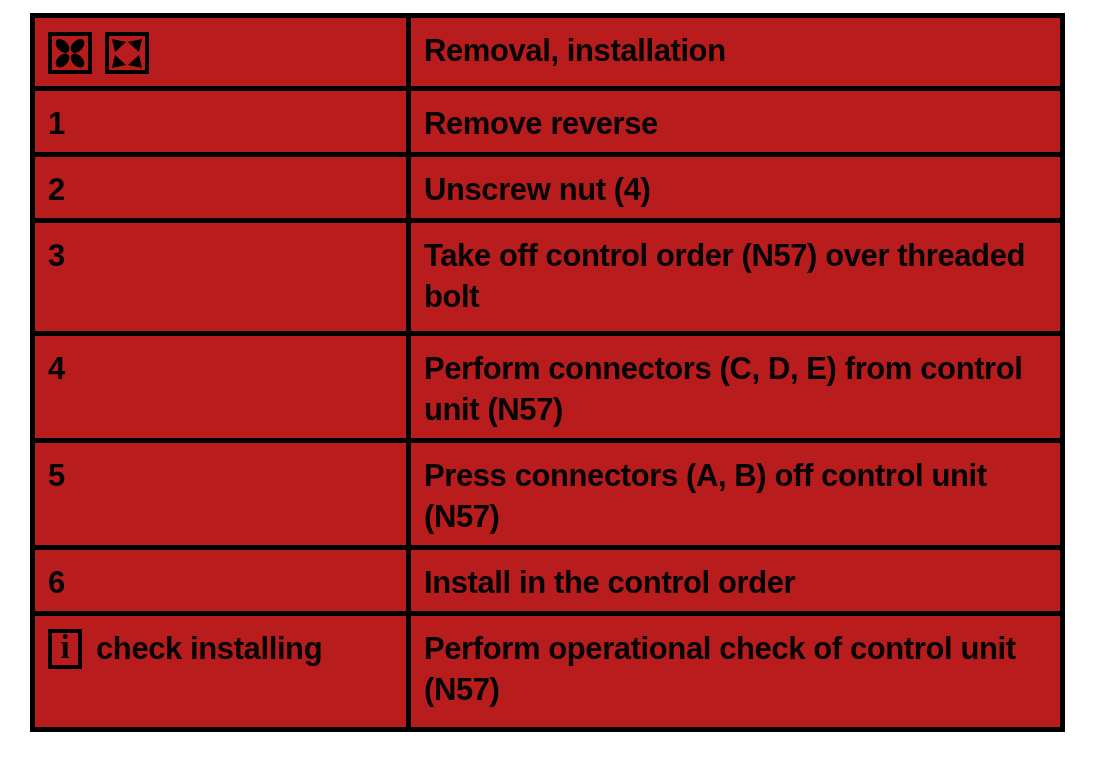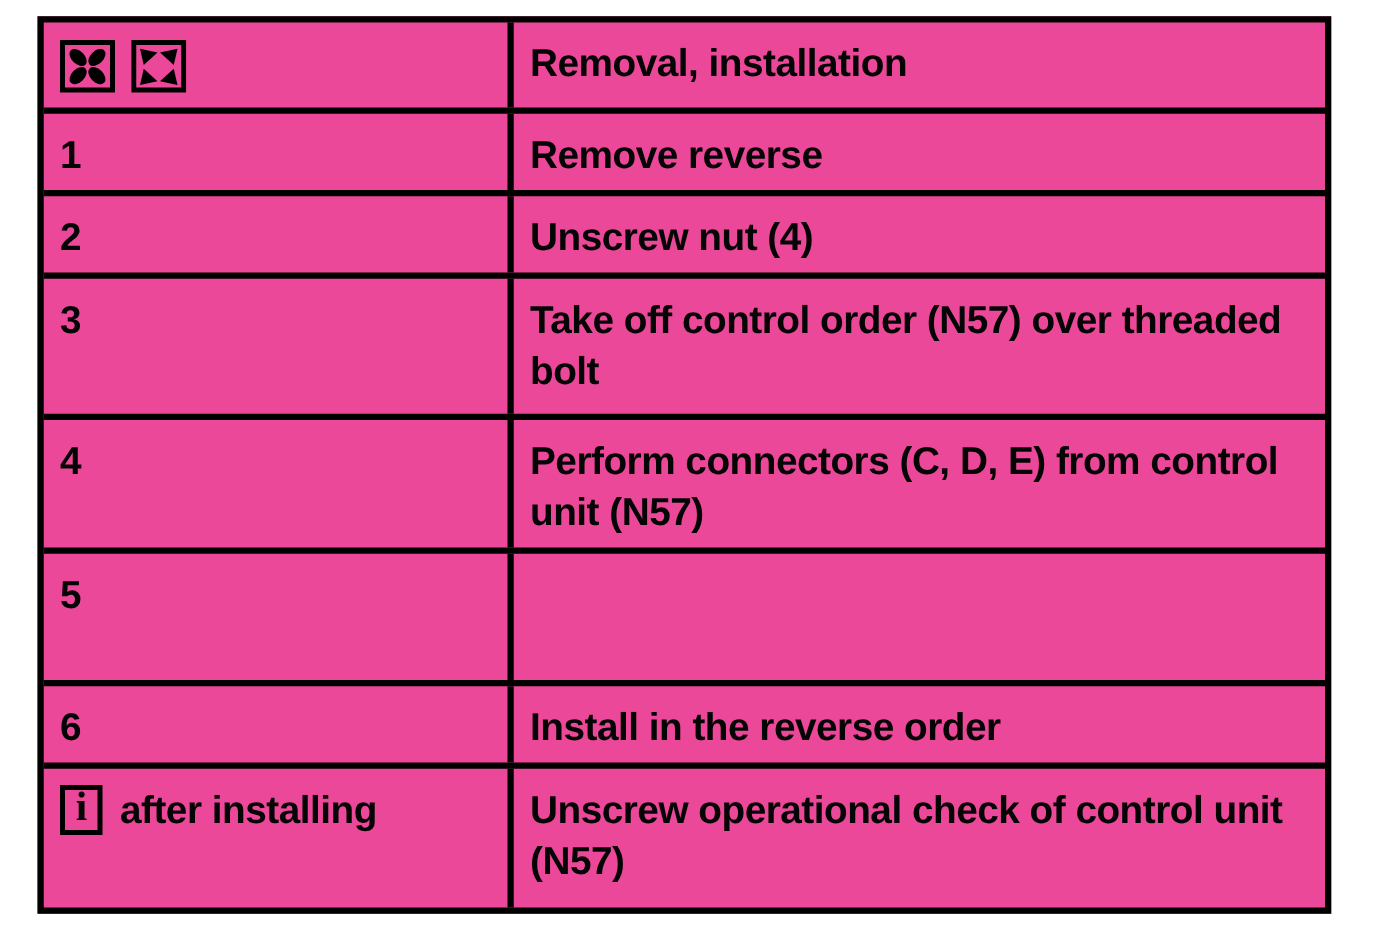--- a/index.html
+++ b/index.html
@@ -17,21 +17,21 @@
     background: #ffffff;
     overflow: hidden;
   }
   .proc-table {
     position: absolute;
     left: 30px;
     top: 13px;
     width: 1035px;
     border: 5px solid #000;
     box-sizing: border-box;
-    background: #ec4899;
+    background: #b91c1c;
   }
   .t-row {
     display: grid;
     grid-template-columns: 376px 1fr;
     border-top: 5px solid #000;
   }
   .t-row:first-child { border-top: none; }
   .cell {
     box-sizing: border-box;
     padding: 12px 14px 8px 13px;
@@ -130,31 +130,32 @@
       <div class="cell">Take off control order (N57) over threaded bolt</div>
     </div>
 
     <div class="t-row r-4">
       <div class="cell cell-left">4</div>
       <div class="cell">Perform connectors (C, D, E) from control unit (N57)</div>
     </div>
 
     <div class="t-row r-5">
       <div class="cell cell-left">5</div>
+      <div class="cell">Press connectors (A, B) off control unit (N57)</div>
     </div>
 
     <div class="t-row r-6">
       <div class="cell cell-left">6</div>
-      <div class="cell">Install in the reverse order</div>
+      <div class="cell">Install in the control order</div>
     </div>
 
     <div class="t-row r-7">
       <div class="cell cell-left">
         <span class="info-line">
           <span class="info-box">i</span>
-          <span>after installing</span>
+          <span>check installing</span>
         </span>
       </div>
-      <div class="cell">Unscrew operational check of control unit (N57)</div>
+      <div class="cell">Perform operational check of control unit (N57)</div>
     </div>
 
   </div>
 </div>
 
 </body></html>

